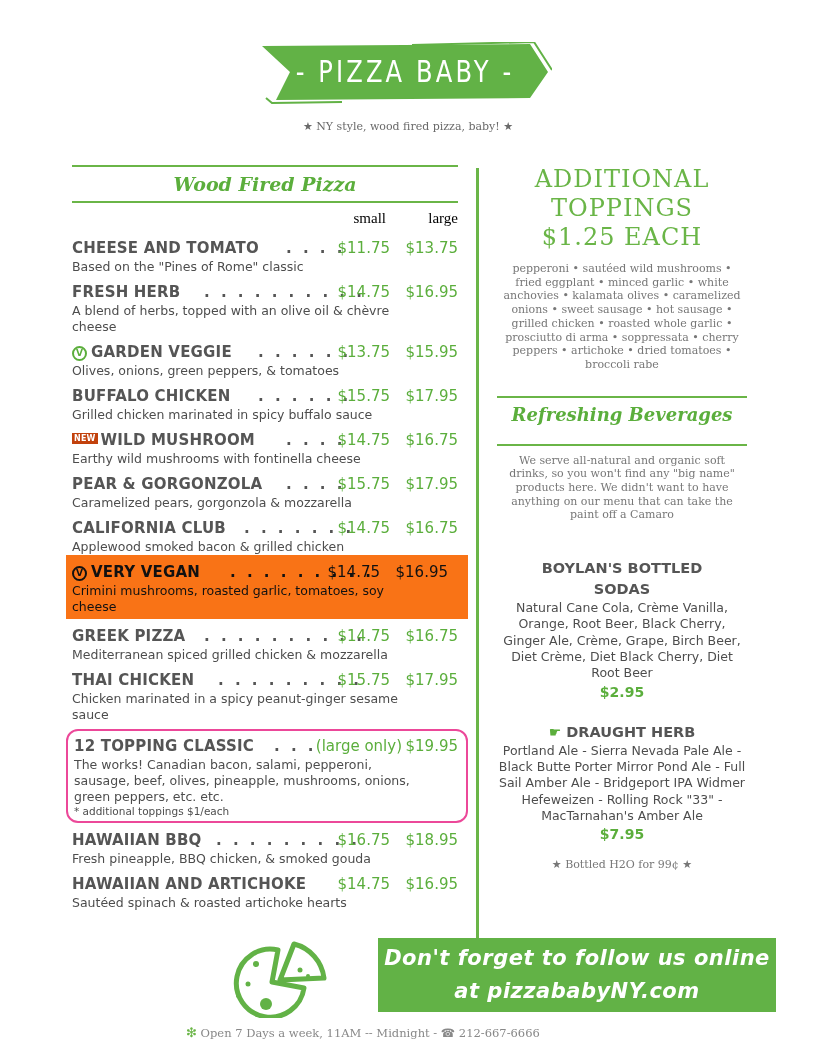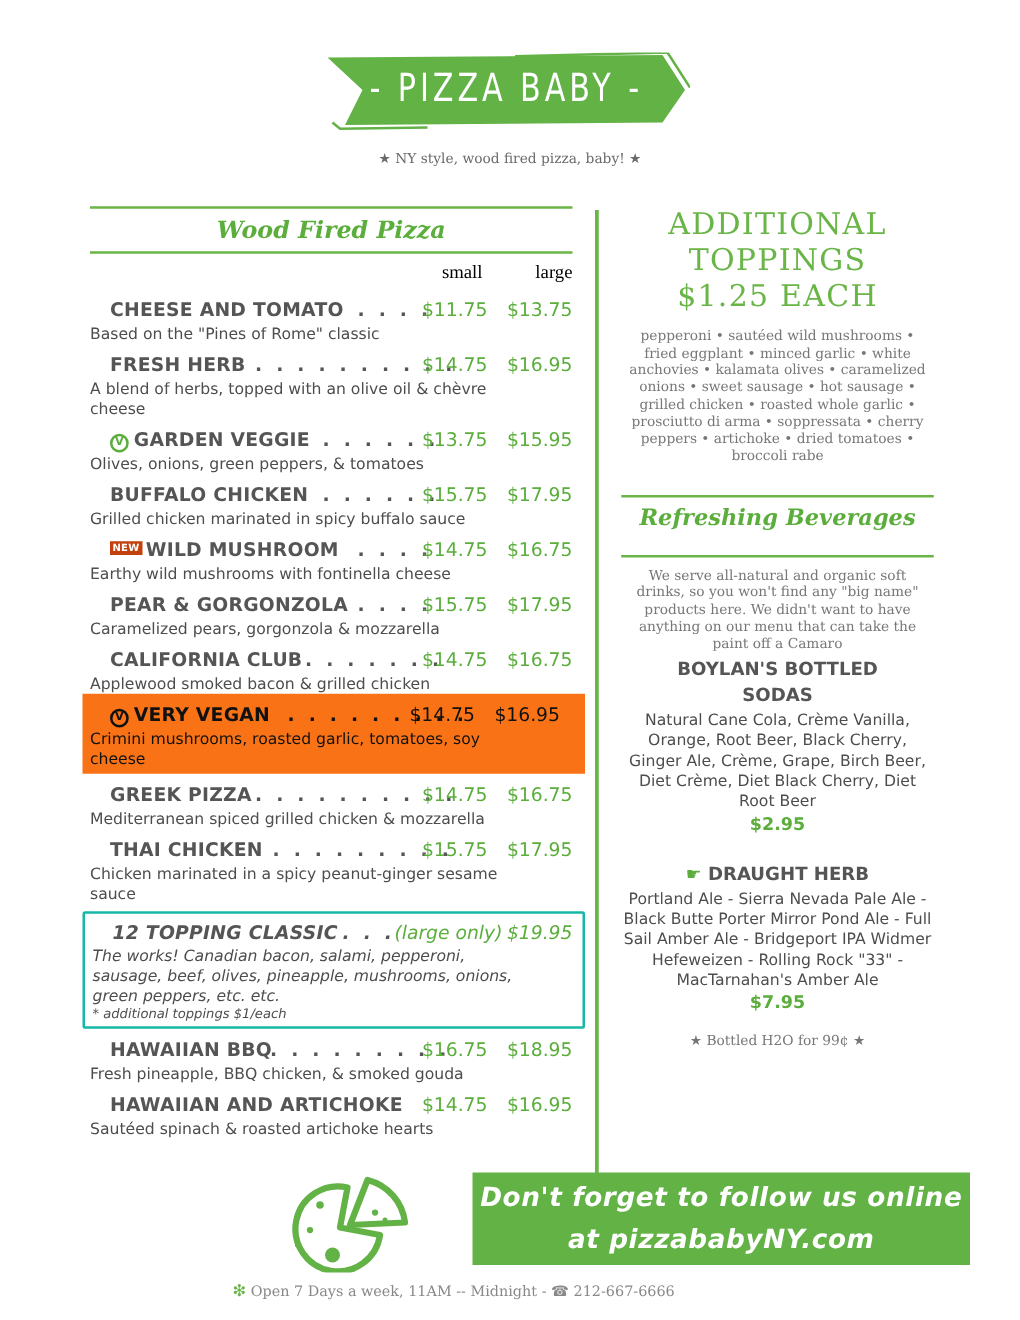--- a/index.html
+++ b/index.html
@@ -11,33 +11,33 @@
 
   .left { position: absolute; left: 72px; top: 165px; width: 386px; }
   .rule { height: 2px; background: #6ab547; }
   .section-title { text-align: center; font-family: "DejaVu Serif", serif; font-style: italic; font-weight: bold; color: #5bae3c; font-size: 19px; height: 34px; line-height: 34px; }
   .size-head { position: relative; height: 28px; font-size: 15px; color: #000000; font-family: Liberation Serif, serif; }
   .size-head .s { position: absolute; right: 72px; top: 7px; }
   .size-head .l { position: absolute; right: 0; top: 7px; }
 
   .item { position: relative; padding-top: 6px; }
   .item-row { position: relative; height: 22px; }
-  .item-name { position: absolute; left: 0; top: 2px; font-family: "DejaVu Sans", sans-serif; font-weight: bold; font-size: 15px; color: #555; letter-spacing: 0.2px; white-space: nowrap; margin-left: 16px; }
+  .item-name { position: absolute; left: 0; top: 2px; font-family: "DejaVu Sans", sans-serif; font-weight: bold; font-size: 15px; color: #555; letter-spacing: 0.2px; white-space: nowrap; }
   .dots { position: absolute; top: 2px; font-weight: bold; font-size: 15px; color: #555; letter-spacing: 3px; white-space: nowrap; }
   .p-small { position: absolute; right: 68px; top: 2px; font-size: 15px; color: #5bae3c; }
   .p-large { position: absolute; right: 0; top: 2px; font-size: 15px; color: #5bae3c; }
   .item-desc { font-size: 12.5px; color: #4d4d4d; line-height: 16px; padding-right: 30px; }
   .veg-icon { display: inline-block; width: 15px; height: 15px; border: 2px solid #5bae3c; border-radius: 50%; font-size: 9px; line-height: 11px; text-align: center; color: #5bae3c; font-weight: bold; vertical-align: 1px; margin-right: 4px; }
   .new-badge { display: inline-block; background: #c2410c; color: #fff; font-size: 8px; padding: 1px 2px; vertical-align: 4px; margin-right: 3px; font-weight: bold; }
   .vegan-box { background: #f97316; margin-left: -6px; margin-right: -10px; padding: 6px 10px 4px 6px; }
   .vegan-box .item-name, .vegan-box .dots, .vegan-box .p-small, .vegan-box .p-large, .vegan-box .item-desc { color: #111; }
   .vegan-box .veg-icon { border-color: #111; color: #111; }
   .vegan-box .p-small { right: 78px; }
   .vegan-box .p-large { right: 10px; }
-  .classic-box { border: 2px solid #14b8a6; border-radius: 2px; margin-left: -6px; margin-right: -10px; padding: 4px 8px 4px 6px; margin-top: 6px; font-style: italic; }
+  .classic-box { border: 2px solid #ec4899; border-radius: 12px; margin-left: -6px; margin-right: -10px; padding: 4px 8px 4px 6px; margin-top: 6px; }
   .classic-box .p-large { right: 0; }
   .classic-note { font-size: 10.5px; color: #4d4d4d; }
 
   .vline { position: absolute; left: 476px; top: 168px; width: 3px; height: 772px; background: #6ab547; }
 
   .right { position: absolute; left: 497px; top: 165px; width: 250px; text-align: center; }
   .add-title { font-family: "DejaVu Serif", serif; color: #6ab547; font-size: 24px; line-height: 29px; letter-spacing: 1px; font-weight: normal; }
   .add-list { font-family: "DejaVu Serif", serif; font-size: 11px; line-height: 13.7px; color: #777; margin-top: 10px; padding: 0 4px; }
   .bev-rule { height: 2px; background: #6ab547; }
   .bev-title { font-family: "DejaVu Serif", serif; font-style: italic; font-weight: bold; color: #5bae3c; font-size: 18px; height: 46px; line-height: 34px; }
@@ -214,21 +214,21 @@
     <div>TOPPINGS</div>
     <div>$1.25 EACH</div>
   </div>
   <div class="add-list">pepperoni • sautéed wild mushrooms • fried eggplant • minced garlic • white anchovies • kalamata olives • caramelized onions • sweet sausage • hot sausage • grilled chicken • roasted whole garlic • prosciutto di arma • soppressata • cherry peppers • artichoke • dried tomatoes • broccoli rabe</div>
 
   <div style="margin-top:24px" class="bev-rule"></div>
   <div class="bev-title">Refreshing Beverages</div>
   <div class="bev-rule"></div>
   <div class="bev-intro">We serve all-natural and organic soft drinks, so you won't find any "big name" products here. We didn't want to have anything on our menu that can take the paint off a Camaro</div>
 
-  <div style="margin-top:4px">
+  <div style="margin-top:36px">
     <div class="drink-title" style="padding:0 30px">BOYLAN'S BOTTLED SODAS</div>
     <div class="drink-list">Natural Cane Cola, Crème Vanilla, Orange, Root Beer, Black Cherry, Ginger Ale, Crème, Grape, Birch Beer, Diet Crème, Diet Black Cherry, Diet Root Beer</div>
     <div class="drink-price">$2.95</div>
   </div>
 
   <div style="margin-top:20px">
     <div class="drink-title"><span class="hand-icon">☛</span> <span>DRAUGHT HERB</span></div>
     <div class="drink-list">Portland Ale - Sierra Nevada Pale Ale - Black Butte Porter Mirror Pond Ale - Full Sail Amber Ale - Bridgeport IPA Widmer Hefeweizen - Rolling Rock "33" - MacTarnahan's Amber Ale</div>
     <div class="drink-price">$7.95</div>
   </div>

